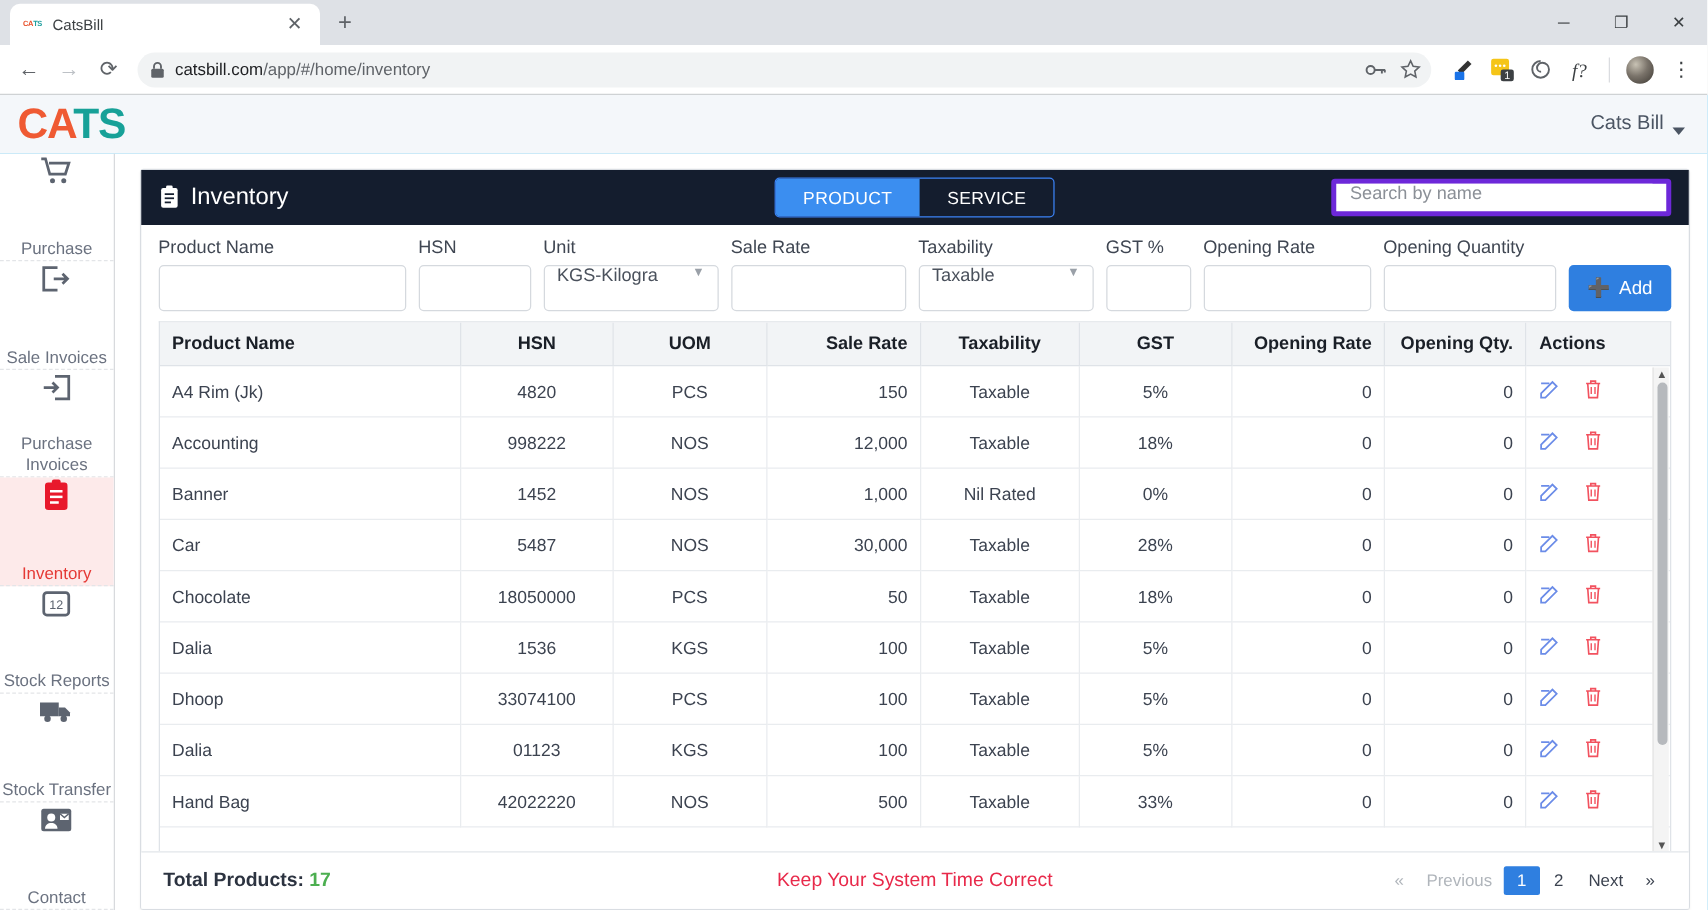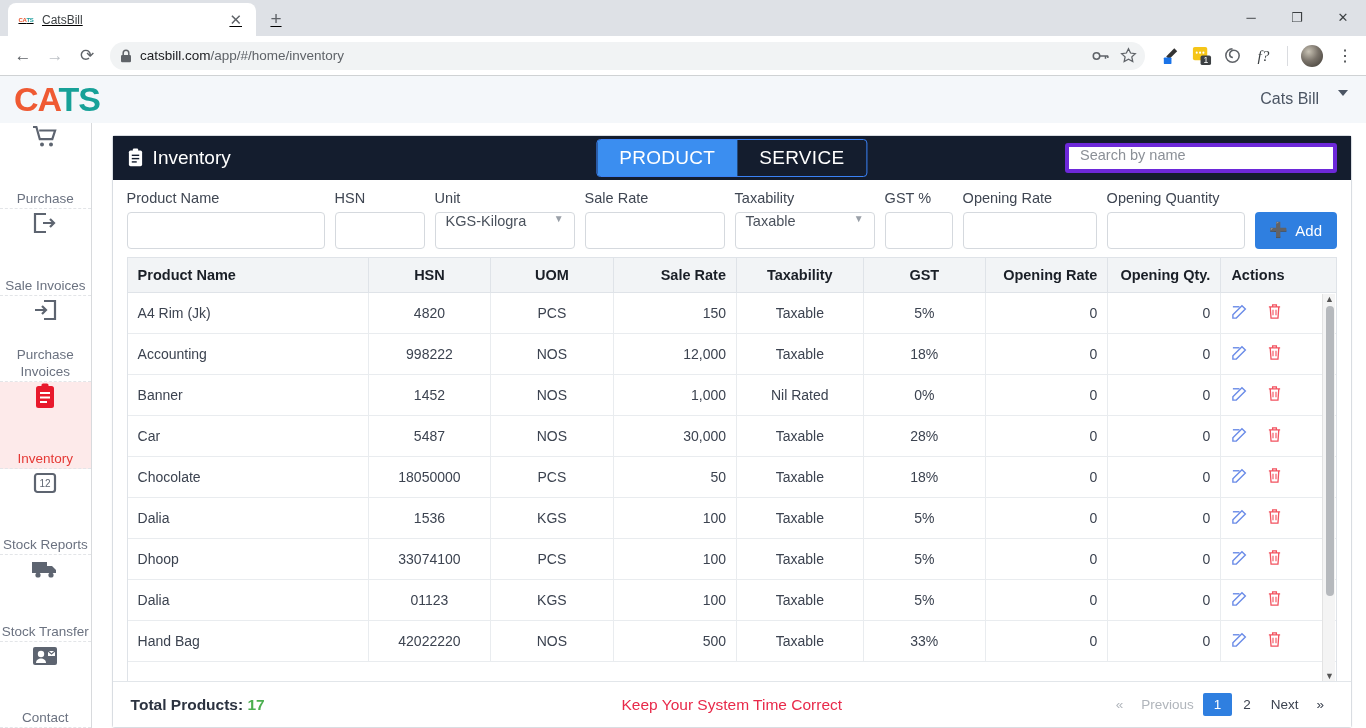--- a/index.html
+++ b/index.html
@@ -5,21 +5,21 @@
   * { box-sizing: border-box; margin: 0; padding: 0; }
   html, body {
     width: 1366px; height: 728px;
     font-family: "Liberation Sans", sans-serif;
     overflow: hidden;
     background: #ffffff;
   }
 
   
   .browser-chrome { width: 1366px; background: #dee1e6; }
-  .tabstrip { height: 36px; display: flex; align-items: flex-end; padding-left: 8px; position: relative; text-decoration: underline; }
+  .tabstrip { height: 36px; display: flex; align-items: flex-end; padding-left: 8px; position: relative; }
   .tab {
     width: 248px; height: 33px; background: #fff;
     border-radius: 8px 8px 0 0; display: flex; align-items: center;
     padding: 0 10px; gap: 8px; position: relative;
   }
   .tab-favicon {
     width: 16px; height: 16px; font-size: 6px; font-weight: bold;
     display: flex; align-items: center; justify-content: center;
     letter-spacing: -0.3px;
   }
@@ -70,21 +70,21 @@
 
   
   .app { width: 1366px; height: 652px; background: #0ea5e9; position: relative; display: flex; flex-direction: column; }
   .app-header {
     height: 48px; background: #f4f7fa; display: flex; align-items: center;
     justify-content: space-between; padding: 0 18px 0 14px;
   }
   .logo { font-size: 34px; font-weight: 600; letter-spacing: -1px; line-height: 1; }
   .logo .o { color: #ef5a33; }
   .logo .t { color: #17a198; }
-  .user-menu { font-size: 16px; color: #4b5563; display: flex; align-items: flex-start; gap: 19px; cursor: pointer; }
+  .user-menu { font-size: 16px; color: #4b5563; display: flex; align-items: flex-end; gap: 7px; cursor: pointer; }
   .caret-dn { width: 0; height: 0; border-left: 5px solid transparent; border-right: 5px solid transparent; border-top: 6px solid #4b5563; }
 
   .body-wrap { flex: 1; display: flex; position: relative; }
 
   
   .sidebar {
     width: 119px; background: #fff; border-right: 1px solid #d8dadd;
     display: flex; flex-direction: column; overflow: hidden;
   }
   .side-item {
@@ -112,21 +112,21 @@
   .card-head {
     background: #141d2e; height: 44px; display: flex; align-items: center;
     padding: 0 14px; gap: 14px; position: relative;
   }
   .card-title { color: #fff; font-size: 19px; display: flex; align-items: center; gap: 9px; }
   .seg {
     position: absolute; left: 50%; transform: translateX(-50%);
     display: flex; border: 1px solid #3b82f6; border-radius: 4px; overflow: hidden;
   }
   .seg-btn {
-    padding: 7px 22px; font-size: 19px; color: #fff; background: transparent;
+    padding: 7px 22px; font-size: 14px; color: #fff; background: transparent;
     cursor: pointer; letter-spacing: 0.3px;
   }
   .seg-btn.on { background: #3b8ef0; }
   .search-box {
     position: absolute; right: 14px; width: 272px; height: 30px;
     background: #fff; border-radius: 3px; border: 4px solid #6d28d9;
     display: flex; align-items: flex-start; padding: 0 11px;
   }
   .search-box input {
     border: 0; outline: 0; width: 100%; font-size: 14.5px;

